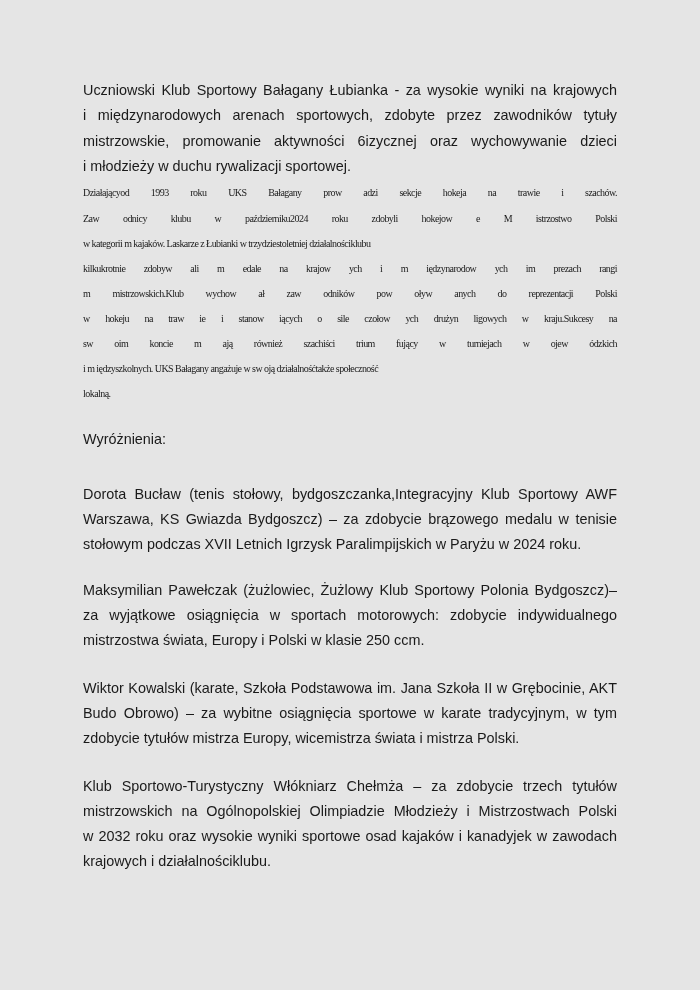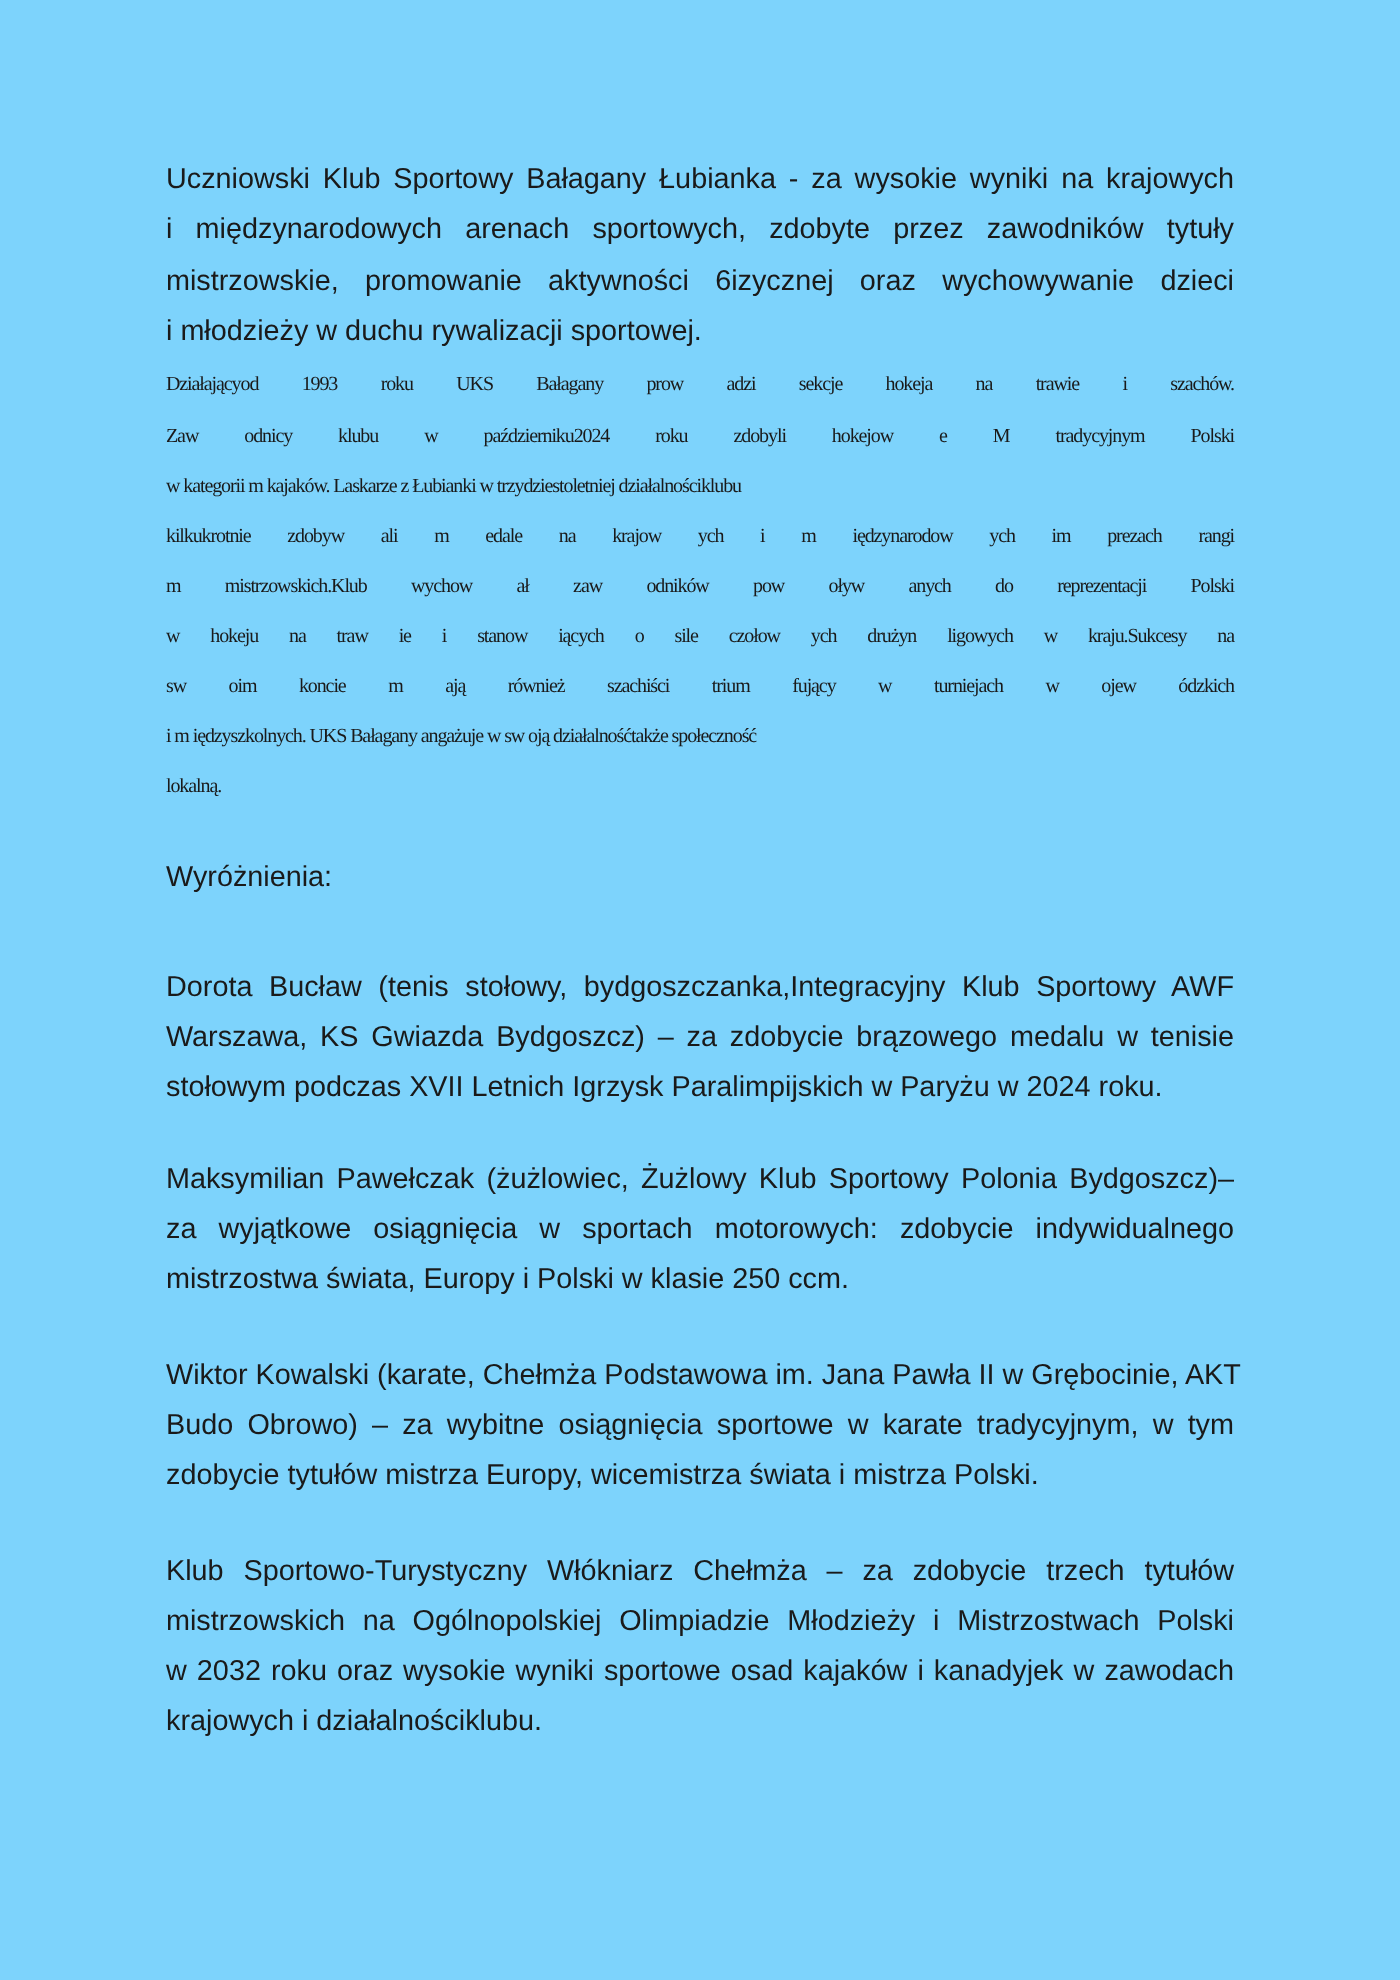--- a/index.html
+++ b/index.html
@@ -1,17 +1,17 @@
 <!DOCTYPE html>
 <html><head>
 <meta charset="utf-8">
 <style>
   html, body { margin: 0; padding: 0; background: #ffffff; }
   body { width: 700px; height: 990px; position: relative; overflow: hidden; }
-  .page { position: absolute; left: 0; top: 0; width: 700px; height: 990px; background: #7dd3fc; }
+  .page { position: absolute; left: 0; top: 0; width: 700px; height: 990px; background: #e5e5e5; }
   .line {
     position: absolute;
     left: 83px;
     width: 534px;
     white-space: nowrap;
     color: #1a1a1a;
     line-height: 20px;
   }
   .sans { font-family: "Liberation Sans", sans-serif; font-size: 14.4px; }
   .cond { font-family: Liberation Serif, serif; font-size: 10px; letter-spacing: -0.55px; }
@@ -25,21 +25,21 @@
 
   <div>
     <div class="line sans just" style="top:80px">Uczniowski Klub Sportowy Bałagany Łubianka - za wysokie wyniki  na krajowych</div>
     <div class="line sans just" style="top:105px">i  międzynarodowych  arenach  sportowych,  zdobyte  przez  zawodników  tytuły</div>
     <div class="line sans just" style="top:131px">mistrzowskie,   promowanie   aktywności   6izycznej oraz   wychowywanie   dzieci</div>
     <div class="line sans" style="top:156px">i młodzieży w duchu rywalizacji sportowej.</div>
   </div>
 
   <div>
     <div class="line cond just" style="top:183px">Działającyod 1993  roku UKS  Bałagany  prow adzi sekcje hokeja na trawie i szachów.</div>
-    <div class="line cond just" style="top:209px">Zaw odnicy klubu  w  październiku2024  roku  zdobyli hokejow e M tradycyjnym Polski</div>
+    <div class="line cond just" style="top:209px">Zaw odnicy klubu  w  październiku2024  roku  zdobyli hokejow e M istrzostwo Polski</div>
     <div class="line cond" style="top:234px; width:500px">w  kategorii m kajaków. Laskarze  z Łubianki  w  trzydziestoletniej działalnościklubu</div>
     <div class="line cond just" style="top:259px">kilkukrotnie zdobyw ali m edale na  krajow ych  i m iędzynarodow ych  im prezach  rangi</div>
     <div class="line cond just" style="top:284px">m mistrzowskich.Klub  wychow  ał zaw odników  pow oływ anych   do  reprezentacji Polski</div>
     <div class="line cond just" style="top:309px">w hokeju na traw ie i stanow iących o sile czołow ych drużyn ligowych w  kraju.Sukcesy na</div>
     <div class="line cond just" style="top:334px">sw oim     koncie     m ają  również szachiści trium fujący   w          turniejach   w ojew ódzkich</div>
     <div class="line cond" style="top:359px; width:510px">i m iędzyszkolnych.  UKS   Bałagany   angażuje w    sw oją  działalnośćtakże społeczność</div>
     <div class="line cond" style="top:384px">lokalną.</div>
   </div>
 
   <div class="line sans underline" style="top:429px; width:auto">Wyróżnienia:</div>
@@ -50,21 +50,21 @@
     <div class="line sans" style="top:534px">stołowym podczas XVII Letnich Igrzysk Paralimpijskich w Paryżu w 2024 roku.</div>
   </div>
 
   <div>
     <div class="line sans just" style="top:580px">Maksymilian Pawełczak (żużlowiec, Żużlowy Klub Sportowy Polonia Bydgoszcz)–</div>
     <div class="line sans just" style="top:605px">za wyjątkowe  osiągnięcia w sportach motorowych: zdobycie indywidualnego</div>
     <div class="line sans" style="top:630px">mistrzostwa świata, Europy i Polski w klasie 250 ccm.</div>
   </div>
 
   <div>
-    <div class="line sans just" style="top:678px">Wiktor  Kowalski (karate, Chełmża Podstawowa im. Jana Pawła II w Grębocinie, AKT</div>
+    <div class="line sans just" style="top:678px">Wiktor  Kowalski (karate, Szkoła Podstawowa im. Jana Szkoła II w Grębocinie, AKT</div>
     <div class="line sans just" style="top:703px">Budo Obrowo) – za wybitne osiągnięcia sportowe w karate tradycyjnym, w tym</div>
     <div class="line sans" style="top:728px">zdobycie tytułów  mistrza Europy, wicemistrza świata i mistrza Polski.</div>
   </div>
 
   <div>
     <div class="line sans just" style="top:776px">Klub Sportowo-Turystyczny Włókniarz  Chełmża – za zdobycie trzech tytułów</div>
     <div class="line sans just" style="top:801px">mistrzowskich na Ogólnopolskiej Olimpiadzie Młodzieży i Mistrzostwach Polski</div>
     <div class="line sans just" style="top:826px">w 2032 roku oraz wysokie wyniki sportowe osad kajaków i kanadyjek w zawodach</div>
     <div class="line sans" style="top:851px">krajowych i działalnościklubu.</div>
   </div>

